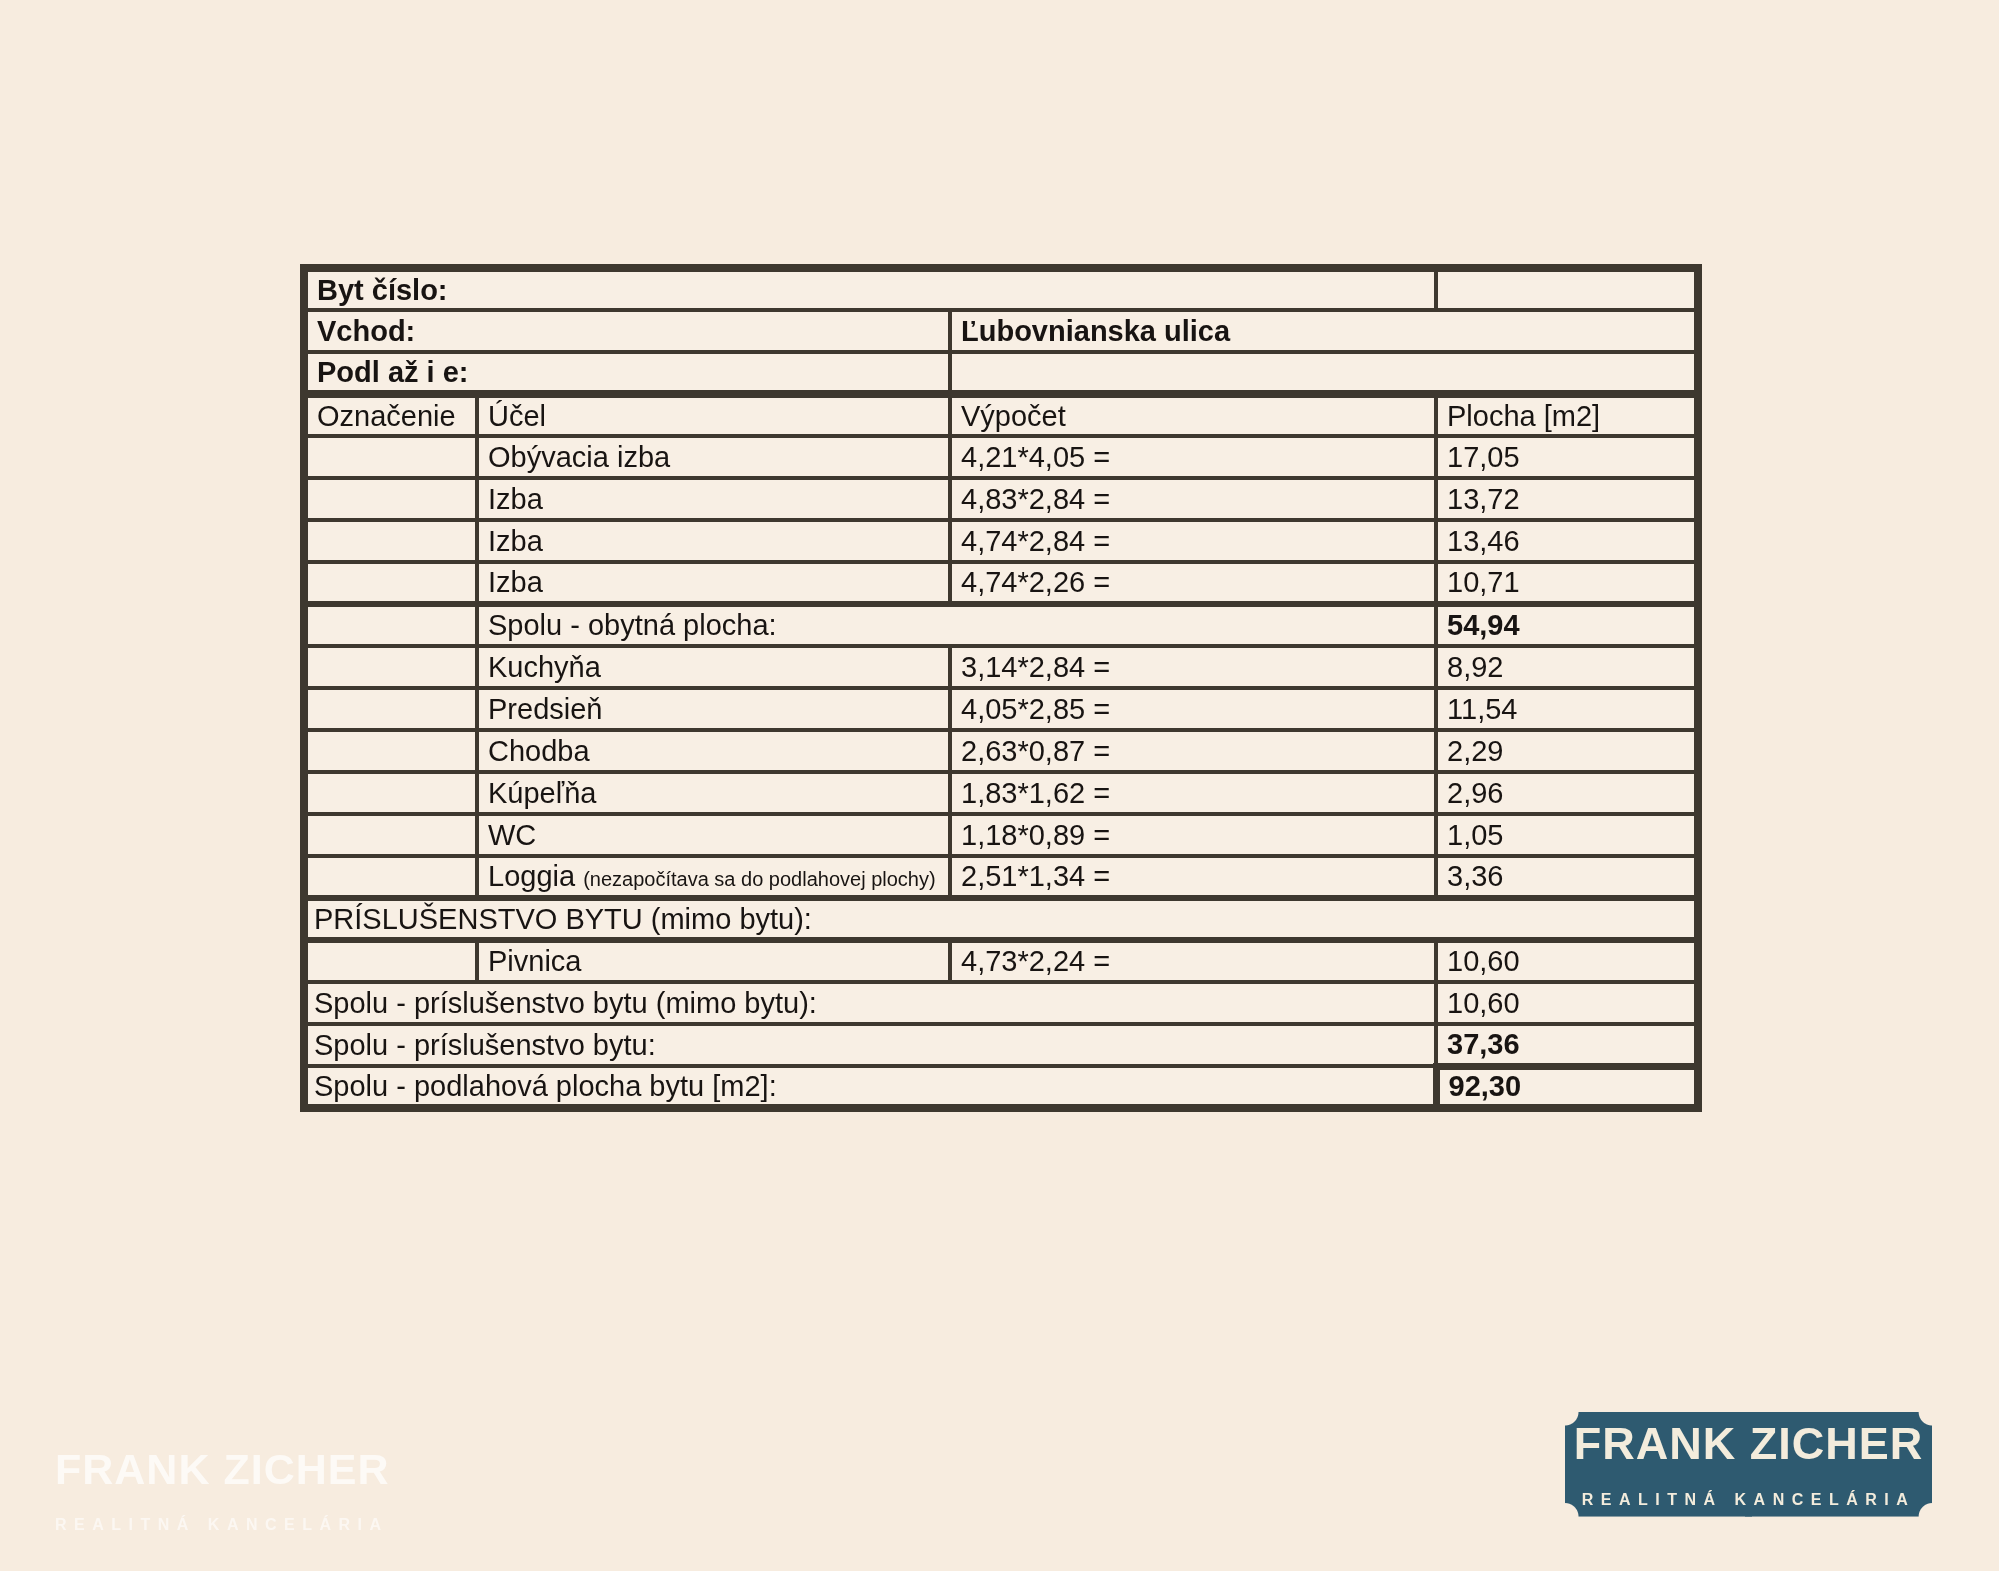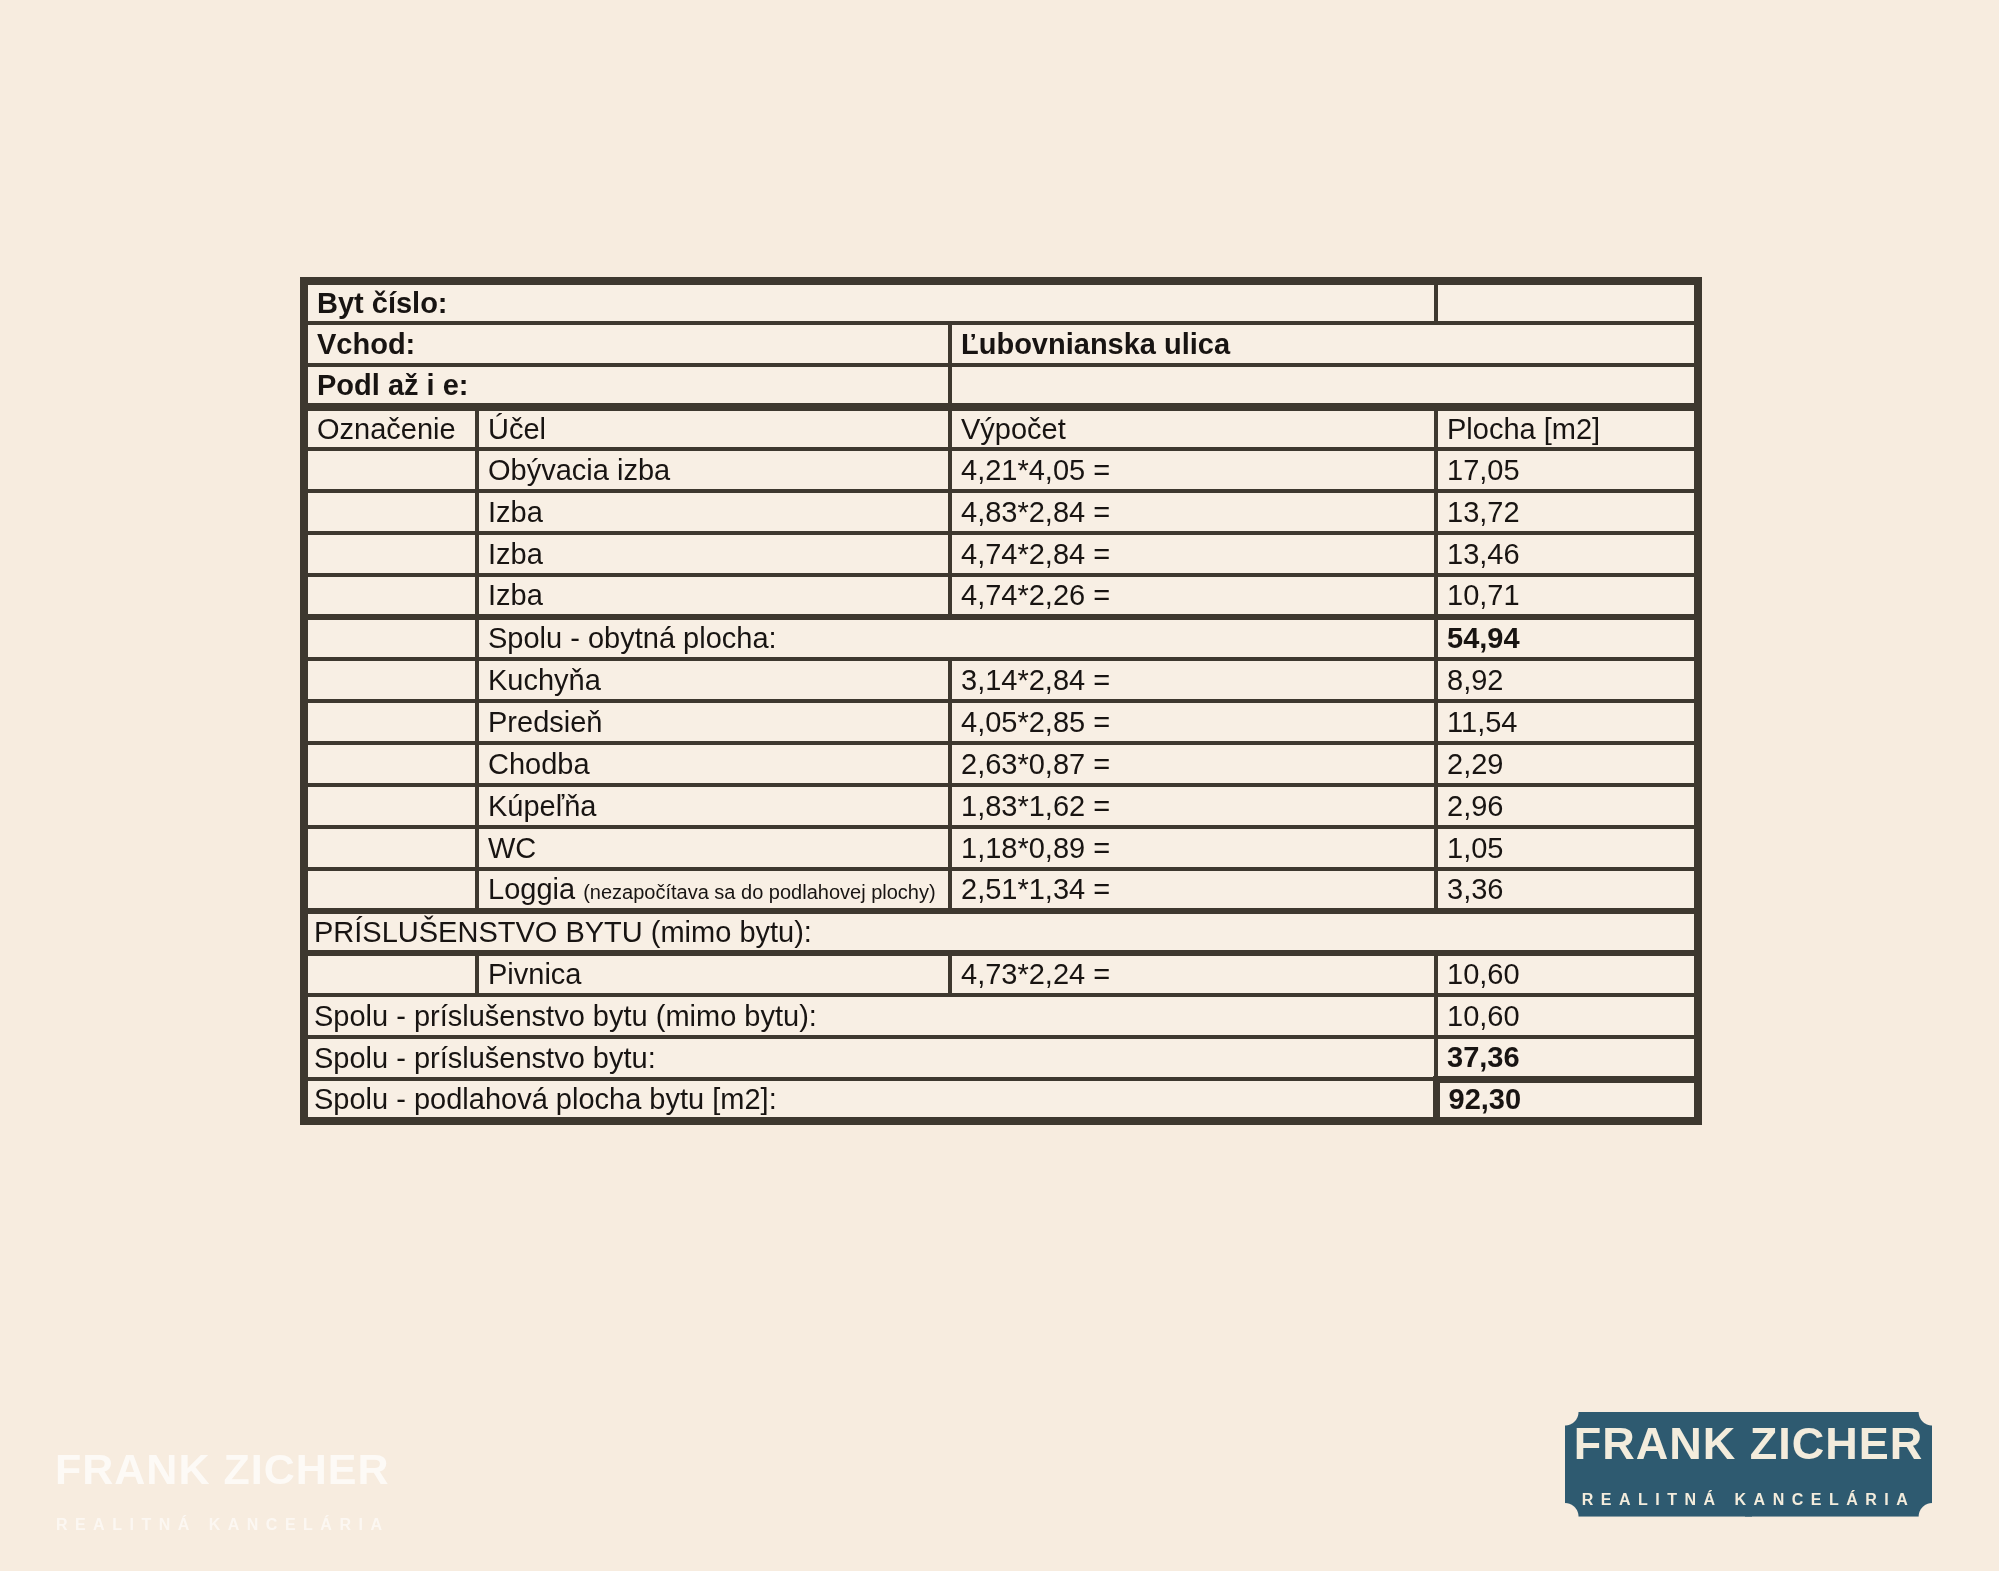--- a/index.html
+++ b/index.html
@@ -12,21 +12,21 @@
   }
   *{box-sizing:border-box;}
   html,body{margin:0;padding:0;}
   body{
     width:1999px;height:1571px;position:relative;overflow:hidden;
     background:var(--bg);
     font-family:"Liberation Sans","DejaVu Sans",sans-serif;
     color:var(--text);
   }
   .area-table{
-    position:absolute;left:300px;top:277px;width:1397px;
+    position:absolute;left:300px;top:264px;width:1397px;
     border-collapse:collapse;table-layout:fixed;
     background:var(--cell);
   }
   .area-table td{
     border:4px solid var(--line);
     height:42px;
     padding:0 9px;
     font-size:29px;
     vertical-align:middle;
     overflow:hidden;
@@ -46,21 +46,21 @@
     position:absolute;left:1565px;top:1412px;width:367px;height:105px;
     background:
       radial-gradient(circle at 0 0,       transparent 13px, var(--teal) 14px) 0 0     / 51% 51% no-repeat,
       radial-gradient(circle at 100% 0,    transparent 13px, var(--teal) 14px) 100% 0   / 51% 51% no-repeat,
       radial-gradient(circle at 0 100%,    transparent 13px, var(--teal) 14px) 0 100%   / 51% 51% no-repeat,
       radial-gradient(circle at 100% 100%, transparent 13px, var(--teal) 14px) 100% 100% / 51% 51% no-repeat;
     display:flex;flex-direction:column;align-items:center;justify-content:center;
     color:var(--cream);
   }
   .plaque-title{font-size:45px;font-weight:bold;letter-spacing:1px;line-height:1;text-align:right;}
-  .plaque-subtitle{font-size:16px;font-weight:bold;letter-spacing:7.5px;margin-top:26px;line-height:1;text-align:right;}
+  .plaque-subtitle{font-size:16px;font-weight:bold;letter-spacing:7.5px;margin-top:26px;line-height:1;}
   
   .watermark{
     position:absolute;left:55px;top:1448px;
     color:rgba(255,255,255,0.72);
   }
   .watermark .plaque-title{font-size:43px;}
   .watermark .plaque-subtitle{color:rgba(255,255,255,0.60);}
 </style>
 </head>
 <body>

